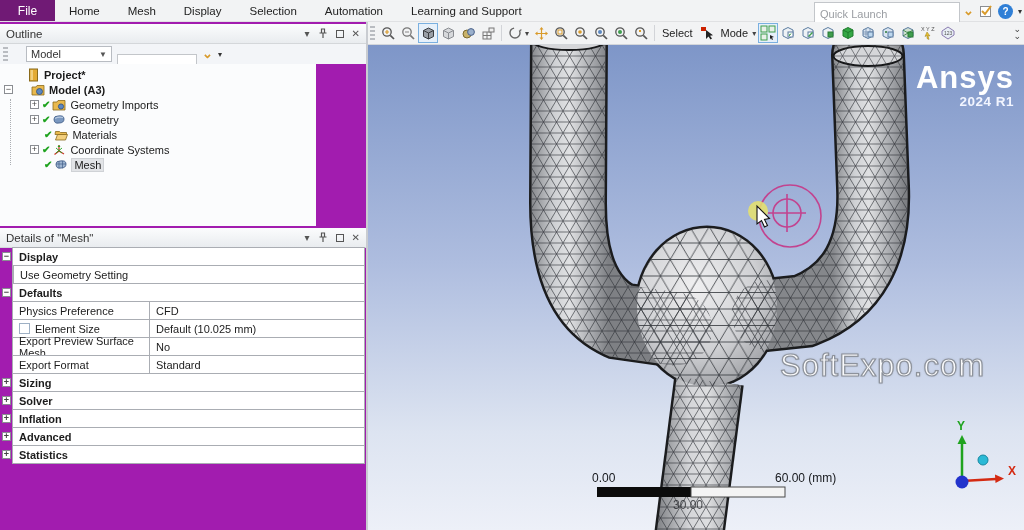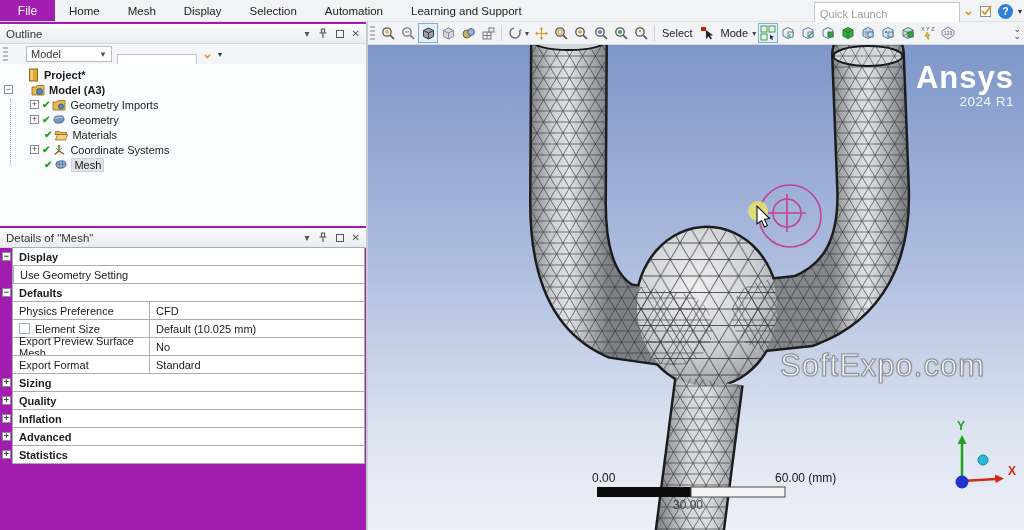--- a/index.html
+++ b/index.html
@@ -1,21 +1,21 @@
 <!DOCTYPE html>
 <html><head>
 <meta charset="utf-8">
 <style>
   html,body{margin:0;padding:0;background:#d8dade;}
   *{box-sizing:border-box;font-family:"Liberation Sans",sans-serif;}
   #app{position:relative;width:1024px;height:530px;overflow:hidden;background:#eef1f5;}
 
   
   #menubar{position:absolute;left:0;top:0;width:1024px;height:22px;background:#f2f3f4;border-bottom:1px solid #e0e1e3;display:flex;align-items:stretch;}
-  .file-tab{width:55px;background:#a21caf;color:#fff;font-size:12px;display:flex;align-items:center;justify-content:center;}
+  .file-tab{width:55px;background:#701a75;color:#fff;font-size:12px;display:flex;align-items:center;justify-content:center;}
   .menu-item{padding:0 14px;font-size:11.5px;color:#222;display:flex;align-items:center;}
   .ql-wrap{position:absolute;right:64px;top:2px;display:flex;align-items:center;}
   .ql-input{width:146px;height:24px;border:1px solid #c3c6ca;font-size:11px;padding:0 5px;color:#333;background:#fff;outline:none;}
   .ql-input::placeholder{color:#9a9da2;}
   .mb-icons{position:absolute;right:2px;top:1px;height:20px;display:flex;align-items:center;gap:5px;}
   .gold-chev{color:#d99b2b;font-size:13px;font-weight:bold;line-height:10px;}
   .help-circle{width:15px;height:15px;border-radius:50%;background:#2f7fd6;color:#fff;font-size:10px;font-weight:bold;text-align:center;line-height:15px;}
   .tiny-caret{font-size:8px;color:#333;}
 
   
@@ -27,21 +27,21 @@
 
   
   #outline-filter{position:absolute;left:0;top:22px;width:366px;height:20px;display:flex;align-items:center;gap:5px;padding-left:26px;background:#f3f5f8;}
   .grip{position:absolute;left:3px;top:3px;width:5px;height:14px;background:repeating-linear-gradient(#b9bcc1 0 2px,transparent 2px 4px);}
   .name-select{width:86px;height:16px;border:1px solid #b8bcc2;background:#fff;font-size:11px;color:#333;display:flex;align-items:center;padding:0 4px;}
   .name-select .car{margin-left:auto;font-size:8px;color:#555;}
   .search-input{width:80px;height:16px;border:1px solid #c3c6ca;font-size:11px;padding:16px 4px;color:#333;outline:none;margin-top:33px;}
   .search-input::placeholder{color:#a6a9ae;}
 
   
-  #tree{position:absolute;left:0;top:42px;width:366px;height:162px;background:#fbfcfd;font-size:11px;color:#1a1a1a;padding-top:3px;}
+  #tree{position:absolute;left:0;top:42px;width:316px;height:162px;background:#fbfcfd;font-size:11px;color:#1a1a1a;padding-top:3px;}
   .trow{height:15px;display:flex;align-items:center;position:relative;}
   .trow .lbl{margin-left:4px;white-space:nowrap;}
   .b{font-weight:bold;}
   .exp{width:9px;height:9px;border:1px solid #8a8d92;background:#fff;font-size:9px;line-height:7px;text-align:center;color:#444;flex:0 0 9px;}
   .chk{color:#1fa31f;font-size:10px;font-weight:bold;margin-left:3px;}
   .tico{width:14px;height:14px;margin-left:2px;flex:0 0 14px;}
   .sel-row .lbl{background:#e2e4e7;outline:1px solid #cfd2d6;padding:0 2px;}
   .vline{position:absolute;left:10px;top:35px;height:66px;border-left:1px dotted #aaadb2;}
 
   
@@ -62,21 +62,21 @@
   .gsep{width:1px;height:16px;background:#d2d4d8;margin:0 3px;flex:0 0 1px;}
   .glab{font-size:11px;color:#222;padding:0 4px;white-space:nowrap;}
   .gcaret{font-size:8px;color:#444;padding-right:2px;}
   .gend{margin-left:auto;display:flex;flex-direction:column;align-items:center;line-height:7px;color:#444;font-size:9px;padding-right:3px;}
 
   
   #viewport{position:absolute;left:368px;top:45px;width:656px;height:485px;overflow:hidden;}
   #scene{position:absolute;left:0;top:0;}
   .logo-box{position:absolute;right:10px;top:18px;text-align:right;color:#fff;}
   .logo{font-size:31px;font-weight:bold;letter-spacing:1px;line-height:30px;}
-  .version{font-size:13.5px;font-weight:normal;color:#f2f5ff;margin-top:1px;letter-spacing:.5px;}
+  .version{font-size:13.5px;font-weight:bold;color:#f2f5ff;margin-top:1px;letter-spacing:.5px;}
   .watermark{position:absolute;left:412px;top:303px;font-size:31px;font-weight:normal;color:rgba(255,255,255,.95);-webkit-text-stroke:1.2px #8d929b;text-shadow:0 0 2px rgba(90,95,105,.6);letter-spacing:1px;white-space:nowrap;}
 </style>
 </head>
 <body>
 
 <div id="app">
 
   <div id="menubar">
     <div class="file-tab">File</div>
     <div class="menu-item">Home</div>
@@ -236,21 +236,21 @@
       <div class="drow">
         <div class="c1">Export Format</div>
         <div class="c2">Standard</div>
       </div>
       <div class="drow dhead">
         <span class="gut">+</span>
         <div class="c1">Sizing</div>
       </div>
       <div class="drow dhead">
         <span class="gut">+</span>
-        <div class="c1">Quality</div>
+        <div class="c1">Solver</div>
       </div>
       <div class="drow dhead">
         <span class="gut">+</span>
         <div class="c1">Inflation</div>
       </div>
       <div class="drow dhead">
         <span class="gut">+</span>
         <div class="c1">Advanced</div>
       </div>
       <div class="drow dhead">

